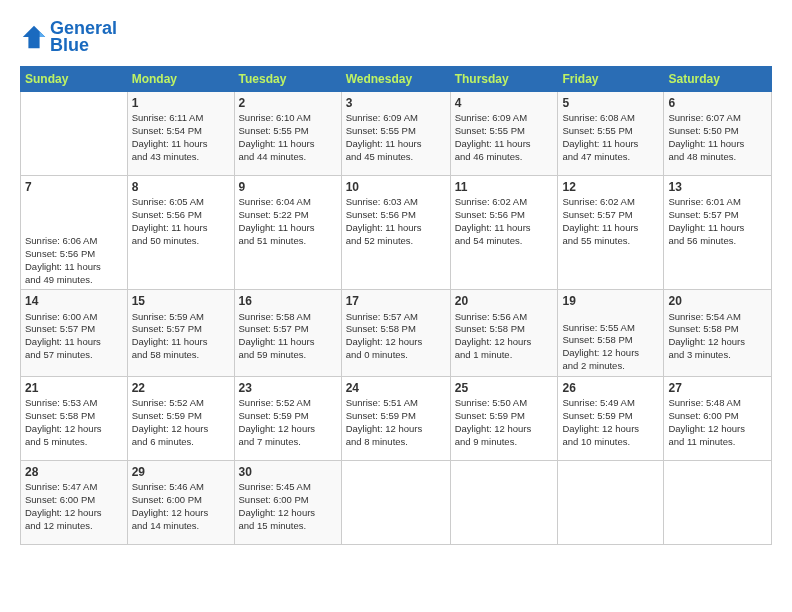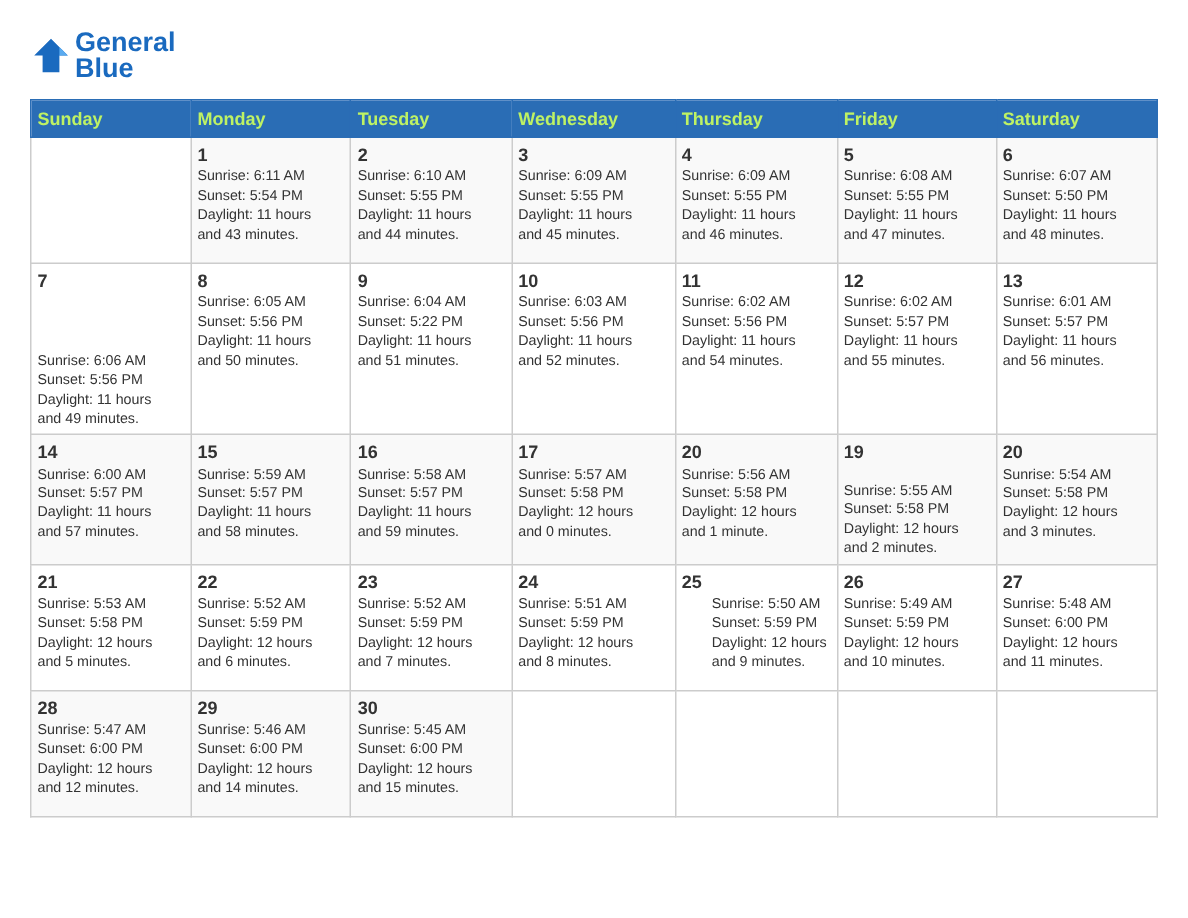--- a/index.html
+++ b/index.html
@@ -282,21 +282,21 @@
           </td>
           <td>
             <span class="day-num">24</span>
             <div style="white-space: pre-line;">Sunrise: 5:51 AM
 Sunset: 5:59 PM
 Daylight: 12 hours
 and 8 minutes.</div>
           </td>
           <td>
             <span class="day-num">25</span>
-            <div style="white-space: pre-line; margin-left: 20px;">Sunrise: 5:50 AM
+            <div style="white-space: pre-line;">Sunrise: 5:50 AM
 Sunset: 5:59 PM
 Daylight: 12 hours
 and 9 minutes.</div>
           </td>
           <td>
             <span class="day-num">26</span>
             <div style="white-space: pre-line;">Sunrise: 5:49 AM
 Sunset: 5:59 PM
 Daylight: 12 hours
 and 10 minutes.</div>

